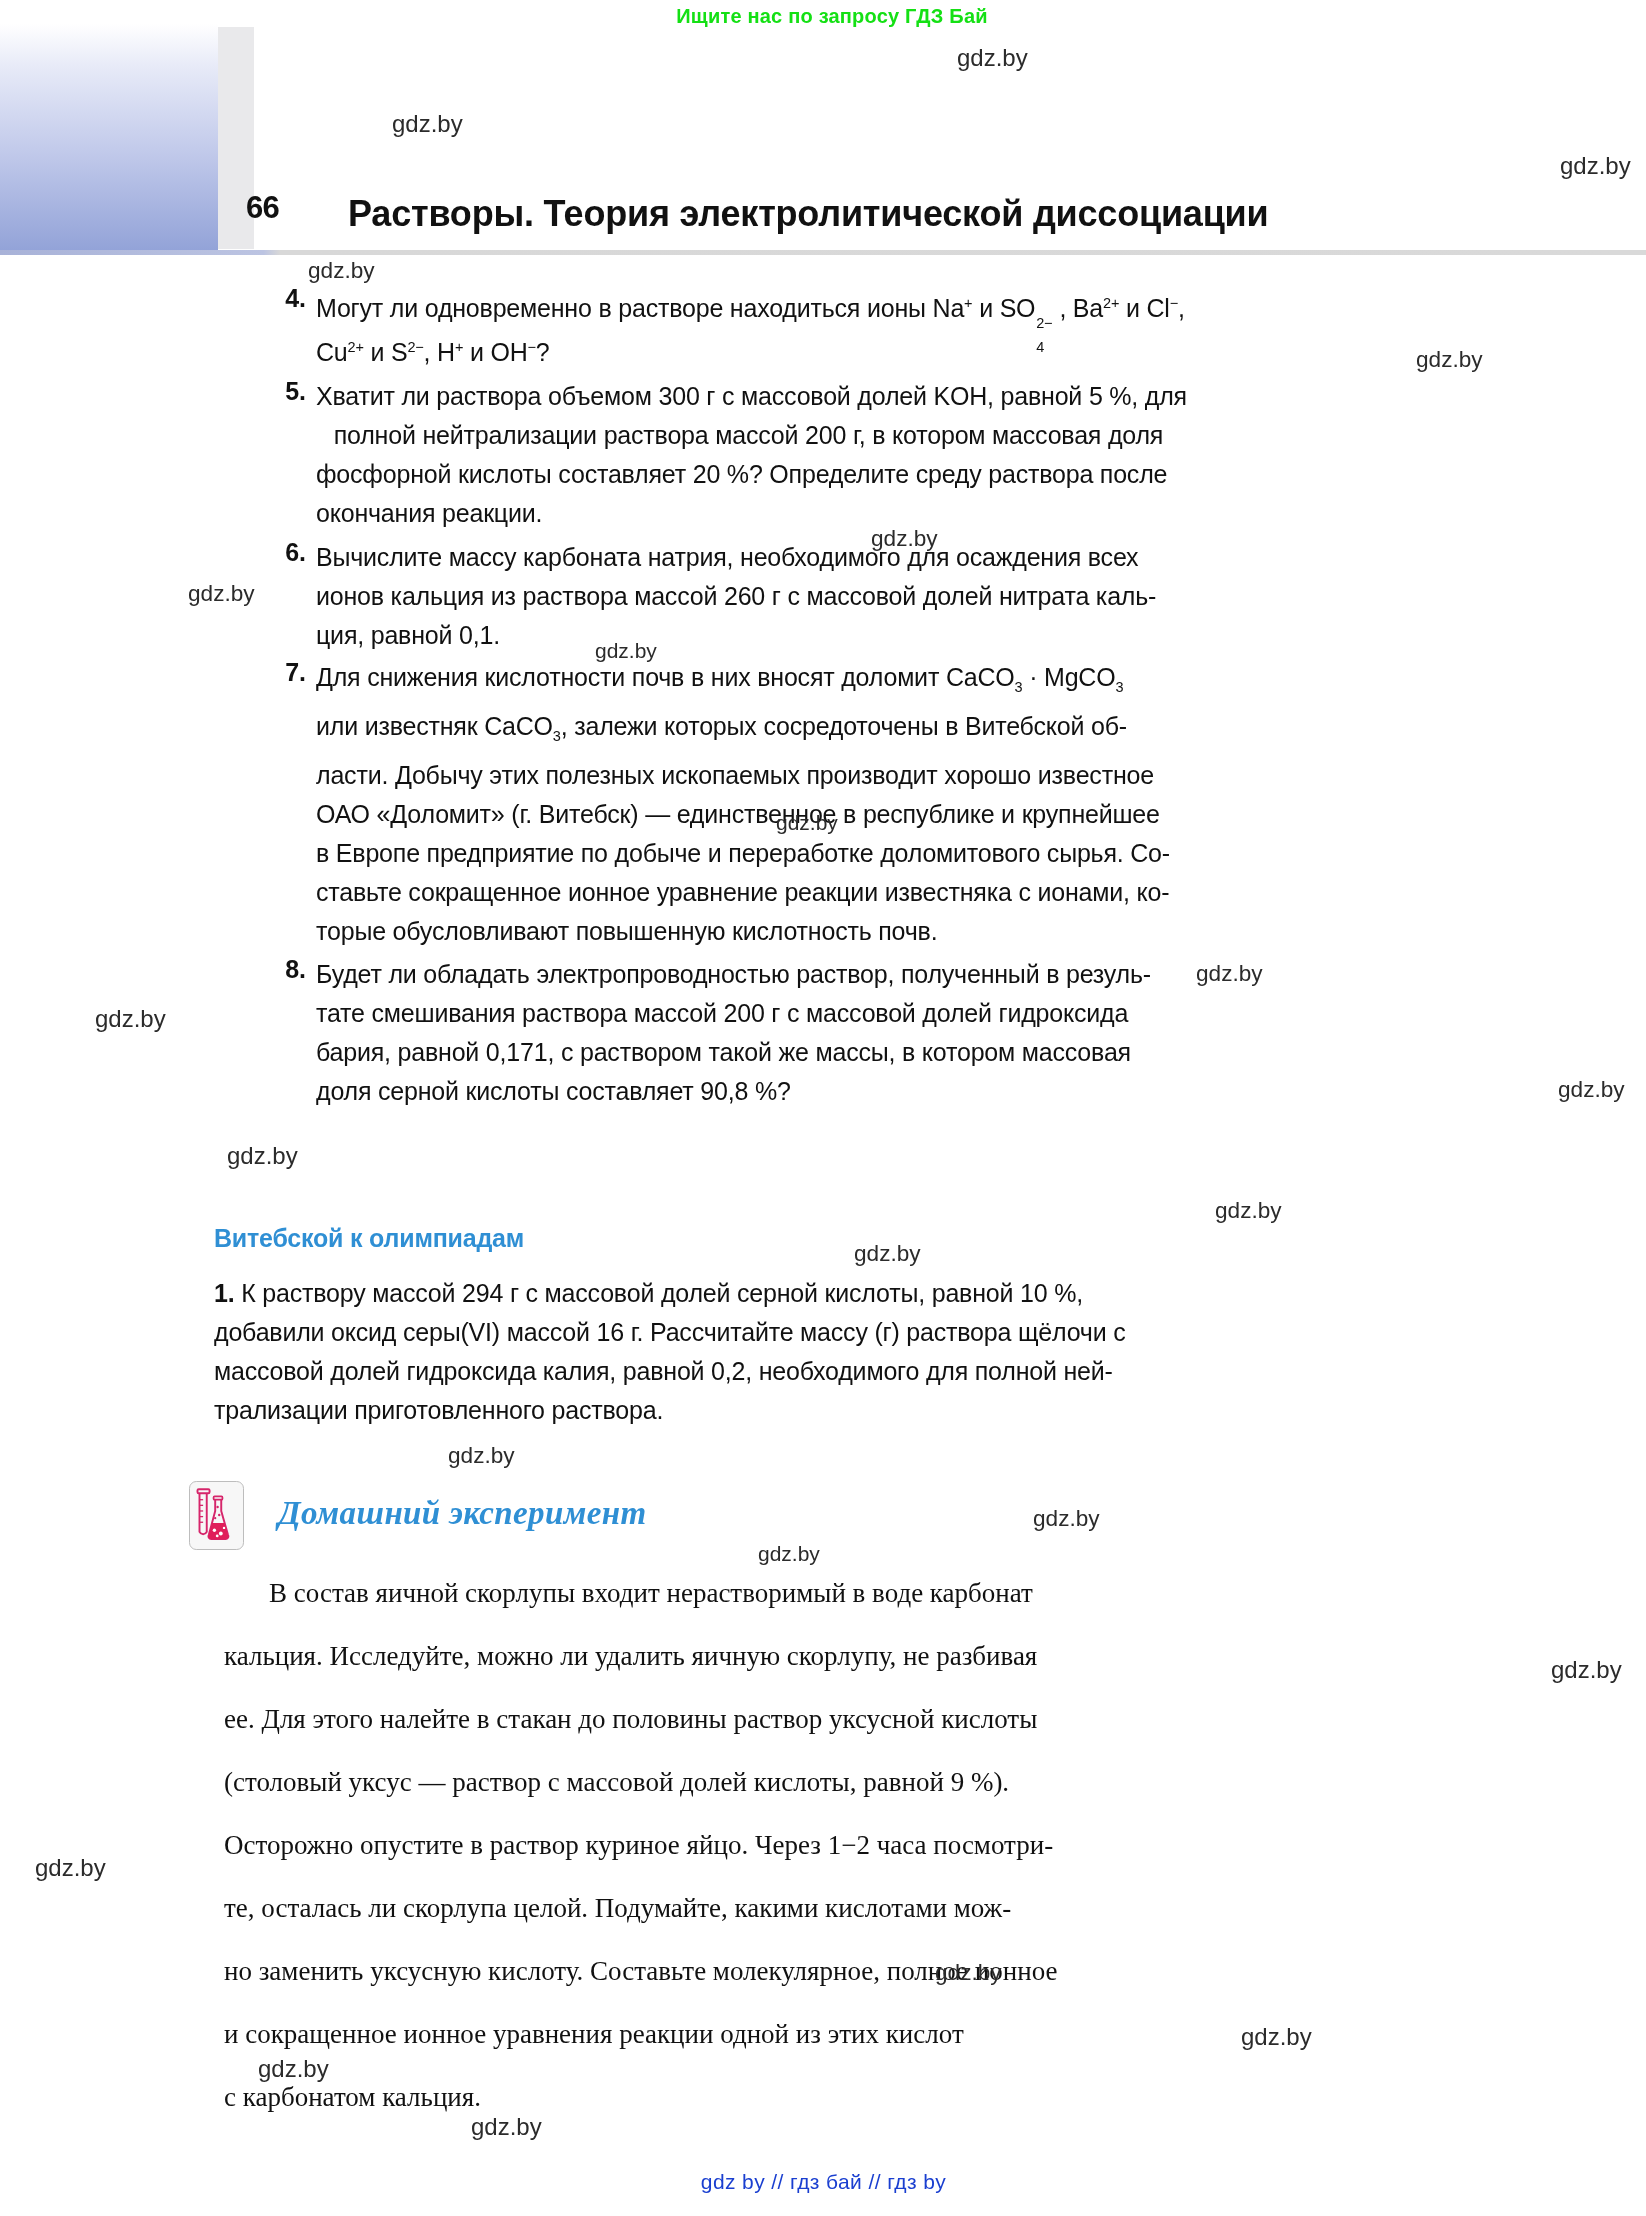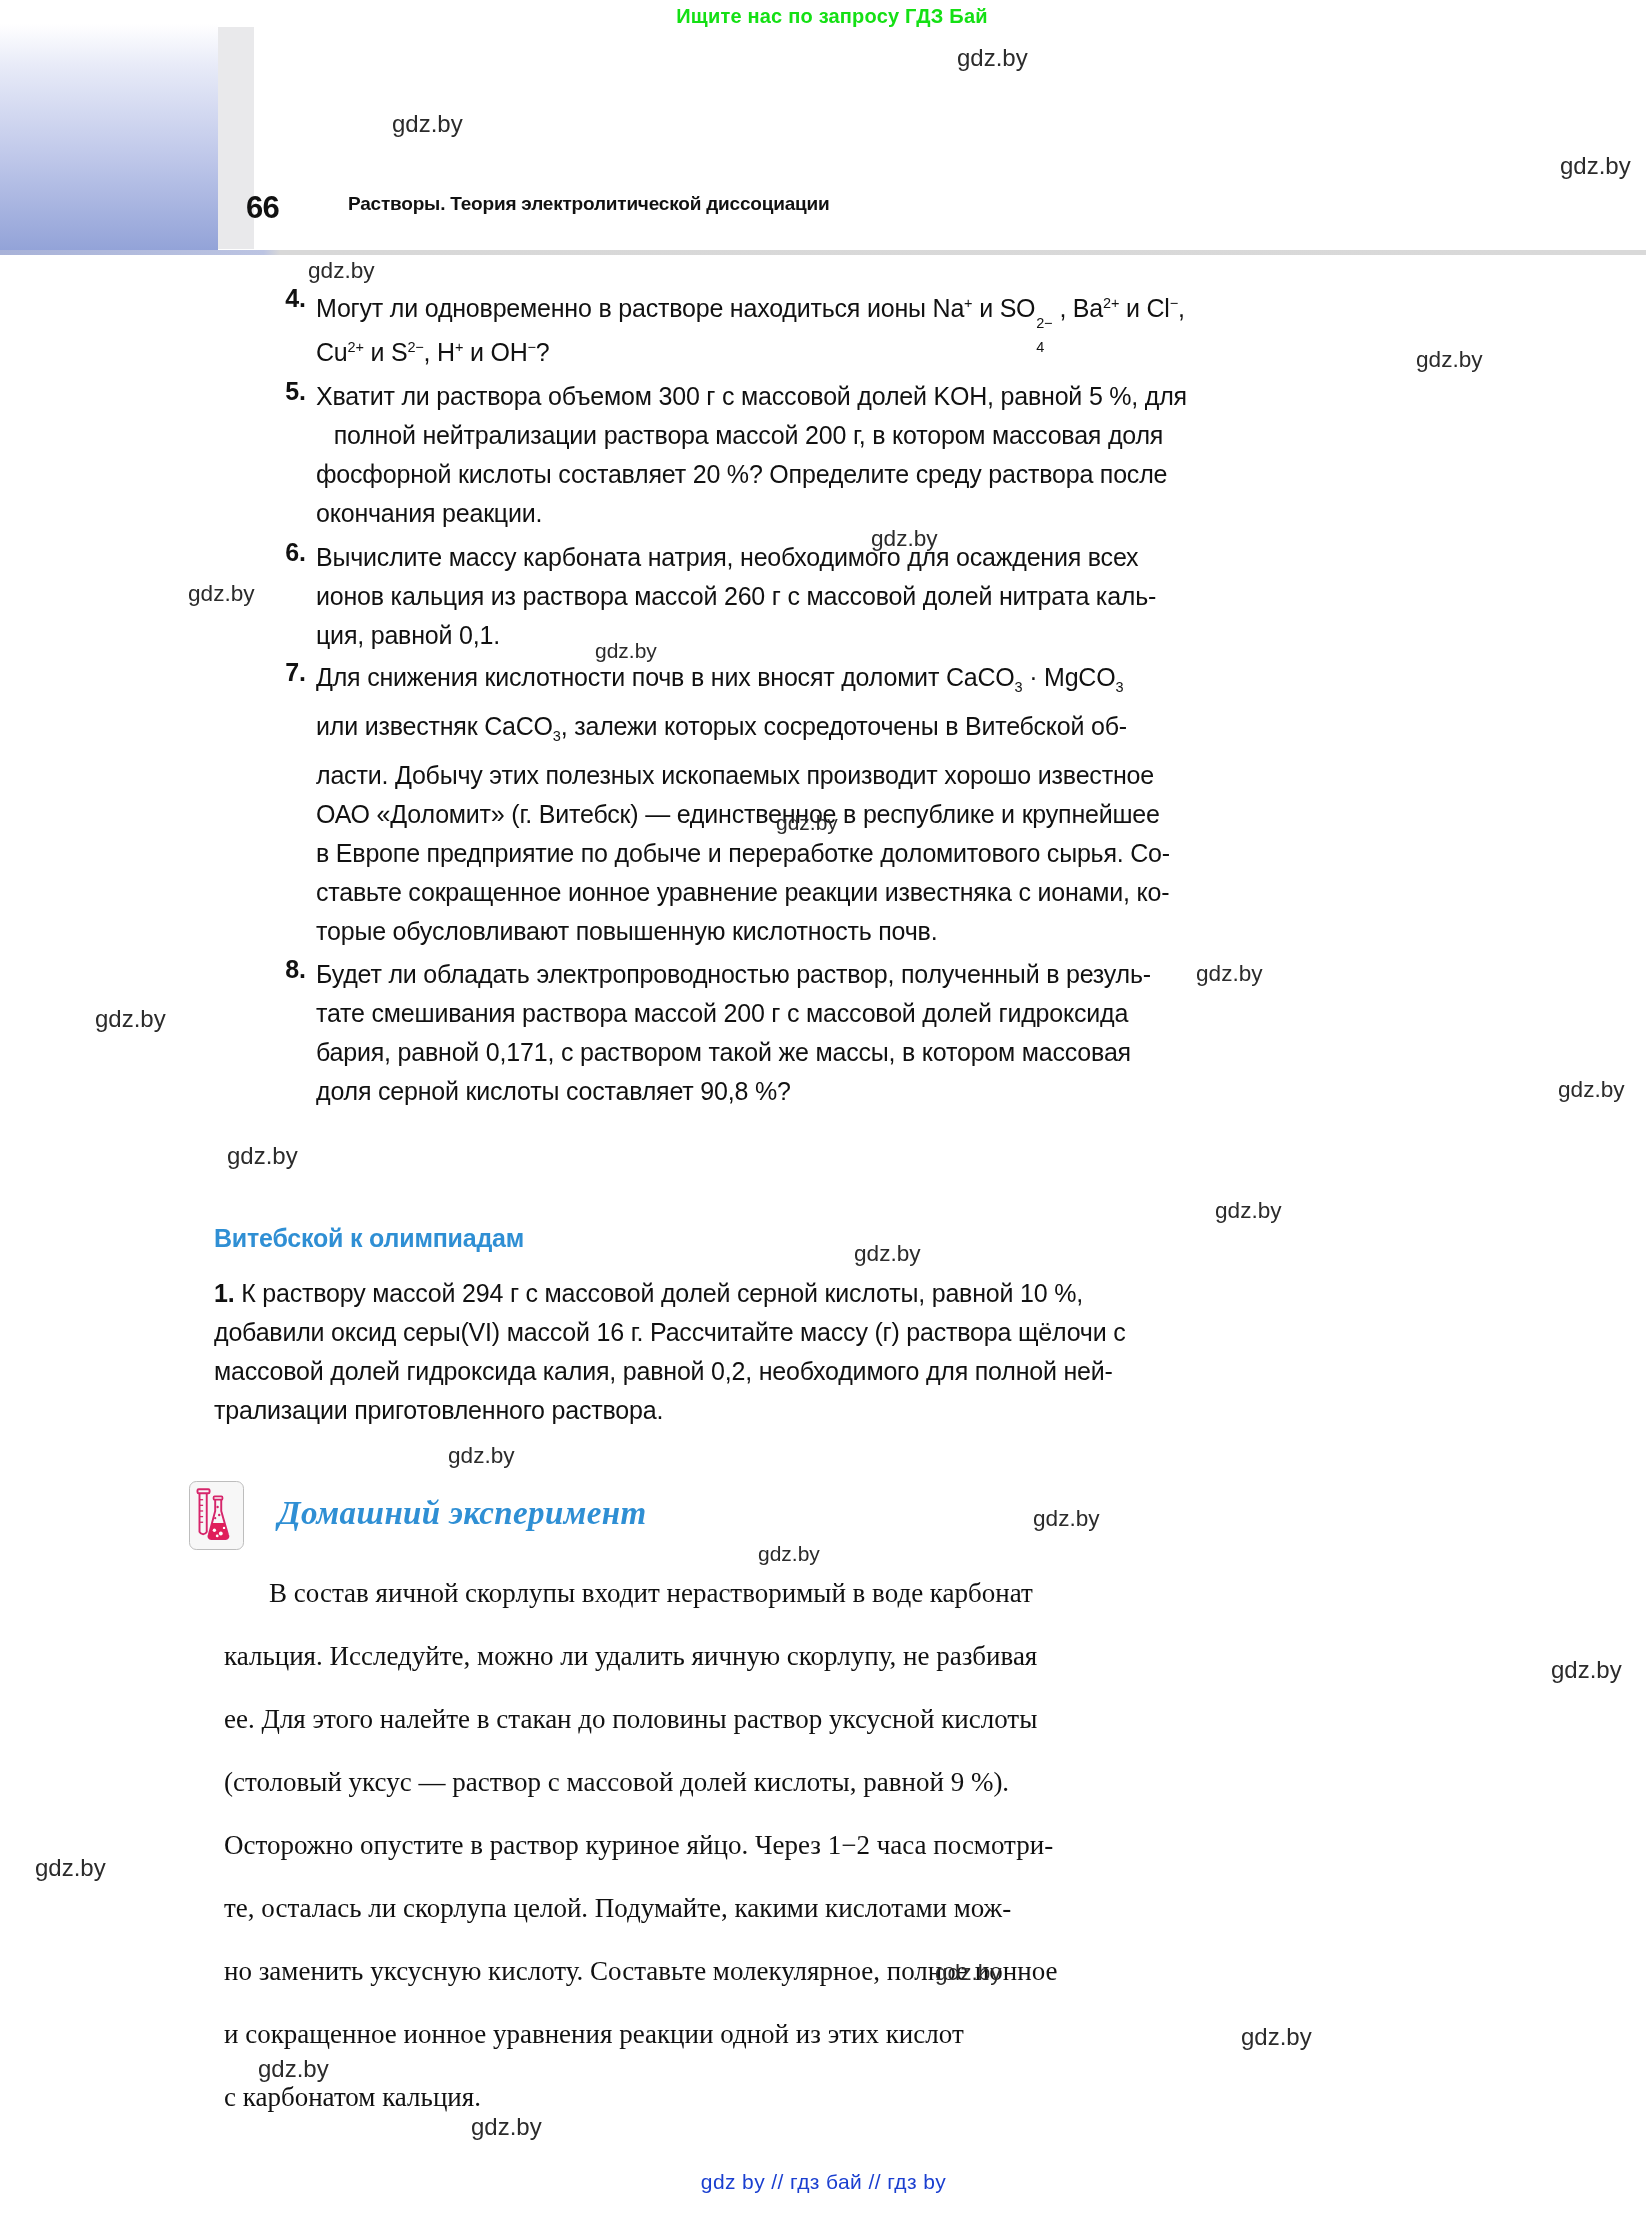--- a/index.html
+++ b/index.html
@@ -54,21 +54,21 @@
     position: absolute;
     left: 246px; top: 190px;
     font-size: 31px;
     font-weight: 700;
     color: #111;
     letter-spacing: -0.8px;
   }
   #chapter-title {
     position: absolute;
     left: 348px; top: 193px;
-    font-size: 19px;
+    font-size: 36px;
     font-weight: 700;
     color: #111;
     letter-spacing: -0.2px;
     white-space: nowrap;
   }
 
   
   #exercise-list {
     position: absolute;
     left: 274px;

